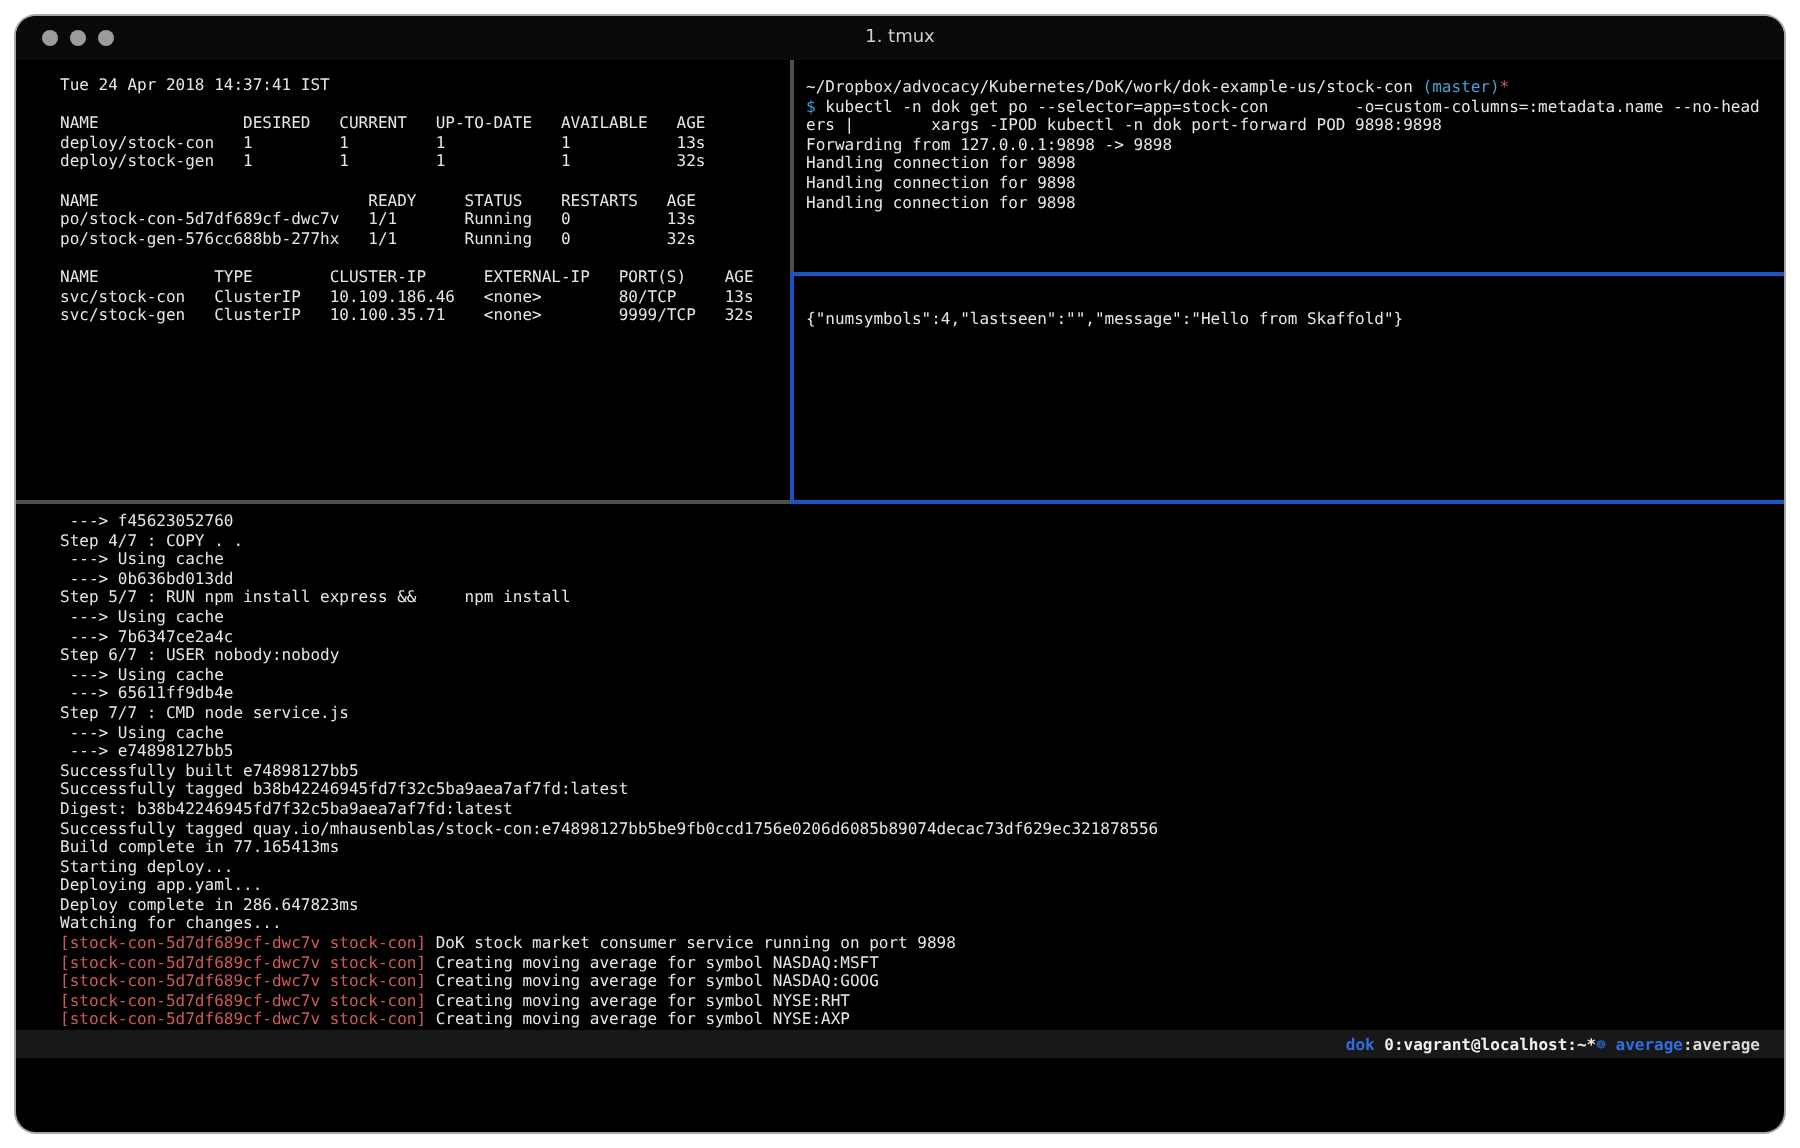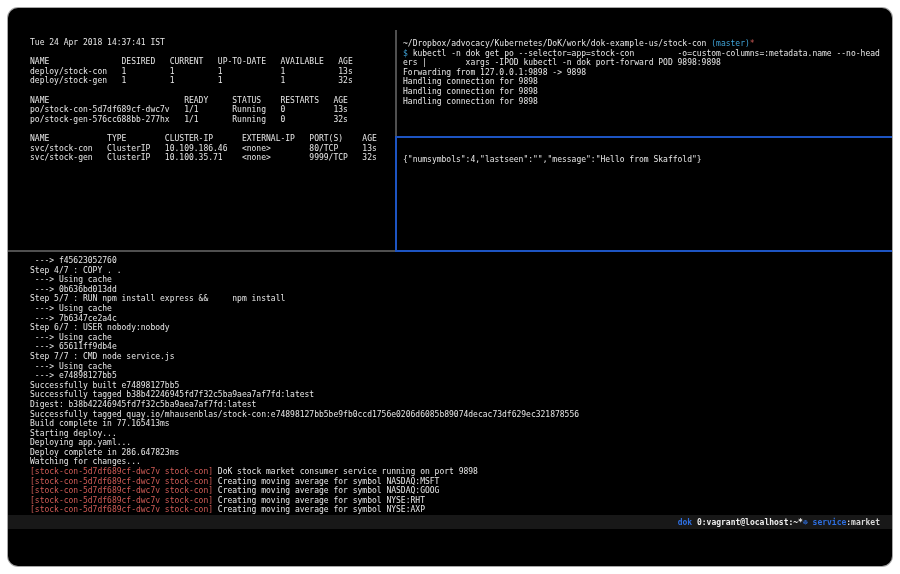--- a/index.html
+++ b/index.html
@@ -66,33 +66,41 @@
   .sb-session { color: #2e6fe0; }
   .sb-window  { color: #efefef; }
   .sb-context { color: #2e6fe0; }
   .sb-namespace { color: #d8d8d8; }
 </style>
 </head>
 <body>
 
 <div class="window">
 
+  <div class="titlebar">
+    <div class="dots">
+      <span class="dot"></span>
+      <span class="dot"></span>
+      <span class="dot"></span>
+    </div>
+    <div class="title">1. tmux</div>
+  </div>
 
   <div id="pane-left" class="term"><div class="line"><span>Tue 24 Apr 2018 14:37:41 IST</span></div><div class="line"> </div><div class="line"><span>NAME               DESIRED   CURRENT   UP-TO-DATE   AVAILABLE   AGE</span></div><div class="line"><span>deploy/stock-con   1         1         1            1           13s</span></div><div class="line"><span>deploy/stock-gen   1         1         1            1           32s</span></div><div class="line"> </div><div class="line"><span>NAME                            READY     STATUS    RESTARTS   AGE</span></div><div class="line"><span>po/stock-con-5d7df689cf-dwc7v   1/1       Running   0          13s</span></div><div class="line"><span>po/stock-gen-576cc688bb-277hx   1/1       Running   0          32s</span></div><div class="line"> </div><div class="line"><span>NAME            TYPE        CLUSTER-IP      EXTERNAL-IP   PORT(S)    AGE</span></div><div class="line"><span>svc/stock-con   ClusterIP   10.109.186.46   &lt;none&gt;        80/TCP     13s</span></div><div class="line"><span>svc/stock-gen   ClusterIP   10.100.35.71    &lt;none&gt;        9999/TCP   32s</span></div></div>
 
   <div id="pane-topright" class="term"><div class="line"><span>~/Dropbox/advocacy/Kubernetes/DoK/work/dok-example-us/stock-con </span><span class="t-cyan">(master)</span><span class="t-red">*</span></div><div class="line"><span class="t-cyan">$</span><span> kubectl -n dok get po --selector=app=stock-con         -o=custom-columns=:metadata.name --no-head</span></div><div class="line"><span>ers |        xargs -IPOD kubectl -n dok port-forward POD 9898:9898</span></div><div class="line"><span>Forwarding from 127.0.0.1:9898 -&gt; 9898</span></div><div class="line"><span>Handling connection for 9898</span></div><div class="line"><span>Handling connection for 9898</span></div><div class="line"><span>Handling connection for 9898</span></div></div>
 
   <div id="pane-midright" class="term"><div class="line"> </div><div class="line"><span>{"numsymbols":4,"lastseen":"","message":"Hello from Skaffold"}</span></div></div>
 
   <div id="pane-bottom" class="term"><div class="line"><span> ---&gt; f45623052760</span></div><div class="line"><span>Step 4/7 : COPY . .</span></div><div class="line"><span> ---&gt; Using cache</span></div><div class="line"><span> ---&gt; 0b636bd013dd</span></div><div class="line"><span>Step 5/7 : RUN npm install express &amp;&amp;     npm install</span></div><div class="line"><span> ---&gt; Using cache</span></div><div class="line"><span> ---&gt; 7b6347ce2a4c</span></div><div class="line"><span>Step 6/7 : USER nobody:nobody</span></div><div class="line"><span> ---&gt; Using cache</span></div><div class="line"><span> ---&gt; 65611ff9db4e</span></div><div class="line"><span>Step 7/7 : CMD node service.js</span></div><div class="line"><span> ---&gt; Using cache</span></div><div class="line"><span> ---&gt; e74898127bb5</span></div><div class="line"><span>Successfully built e74898127bb5</span></div><div class="line"><span>Successfully tagged b38b42246945fd7f32c5ba9aea7af7fd:latest</span></div><div class="line"><span>Digest: b38b42246945fd7f32c5ba9aea7af7fd:latest</span></div><div class="line"><span>Successfully tagged quay.io/mhausenblas/stock-con:e74898127bb5be9fb0ccd1756e0206d6085b89074decac73df629ec321878556</span></div><div class="line"><span>Build complete in 77.165413ms</span></div><div class="line"><span>Starting deploy...</span></div><div class="line"><span>Deploying app.yaml...</span></div><div class="line"><span>Deploy complete in 286.647823ms</span></div><div class="line"><span>Watching for changes...</span></div><div class="line"><span class="t-red">[stock-con-5d7df689cf-dwc7v stock-con]</span><span> DoK stock market consumer service running on port 9898</span></div><div class="line"><span class="t-red">[stock-con-5d7df689cf-dwc7v stock-con]</span><span> Creating moving average for symbol NASDAQ:MSFT</span></div><div class="line"><span class="t-red">[stock-con-5d7df689cf-dwc7v stock-con]</span><span> Creating moving average for symbol NASDAQ:GOOG</span></div><div class="line"><span class="t-red">[stock-con-5d7df689cf-dwc7v stock-con]</span><span> Creating moving average for symbol NYSE:RHT</span></div><div class="line"><span class="t-red">[stock-con-5d7df689cf-dwc7v stock-con]</span><span> Creating moving average for symbol NYSE:AXP</span></div></div>
 
   <div id="div-vert-gray" class="divider"></div>
   <div id="div-vert-blue" class="divider"></div>
   <div id="div-horiz-blue-top" class="divider"></div>
   <div id="div-horiz-gray" class="divider"></div>
   <div id="div-horiz-blue" class="divider"></div>
 
   <div class="statusbar">
     <span><span class="sb-session">dok</span><span class="sb-window"> 0:vagrant@localhost:~*</span></span>
-    <span><span class="sb-context">☸</span><span class="sb-context"> service</span><span class="sb-namespace">:market</span></span>
+    <span><span class="sb-context">☸</span><span class="sb-context"> average</span><span class="sb-namespace">:average</span></span>
   </div>
 
 </div>
 
 </body></html>

